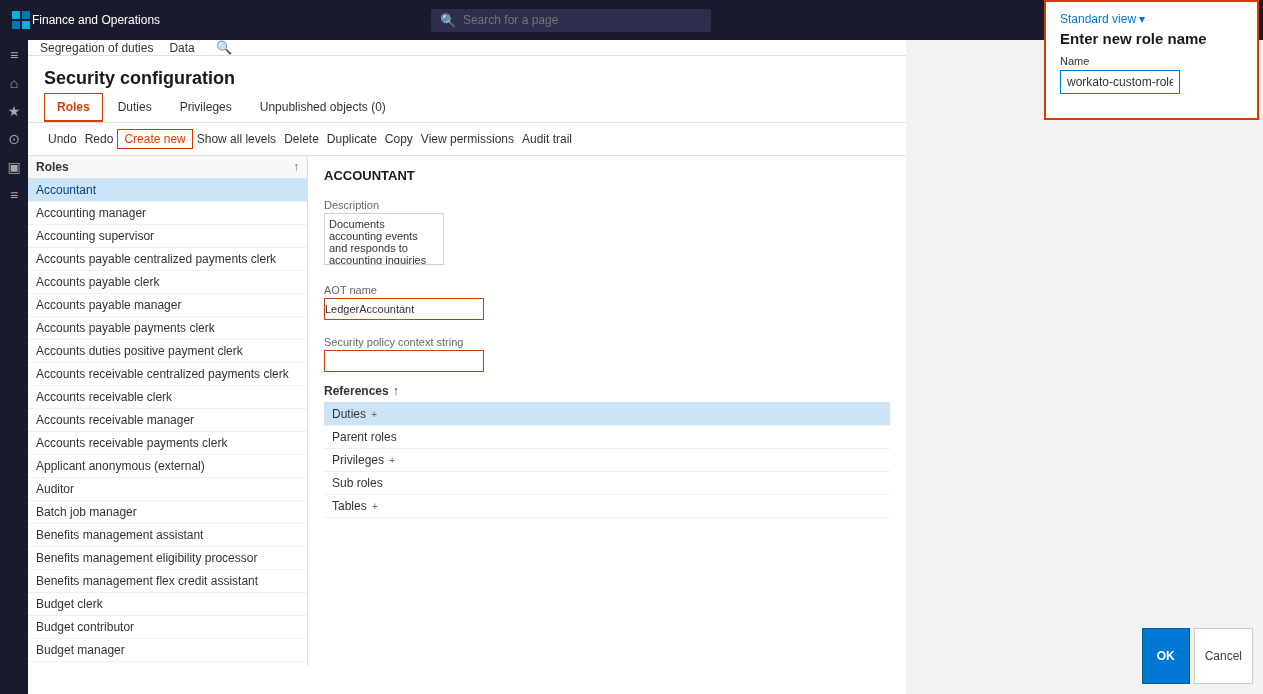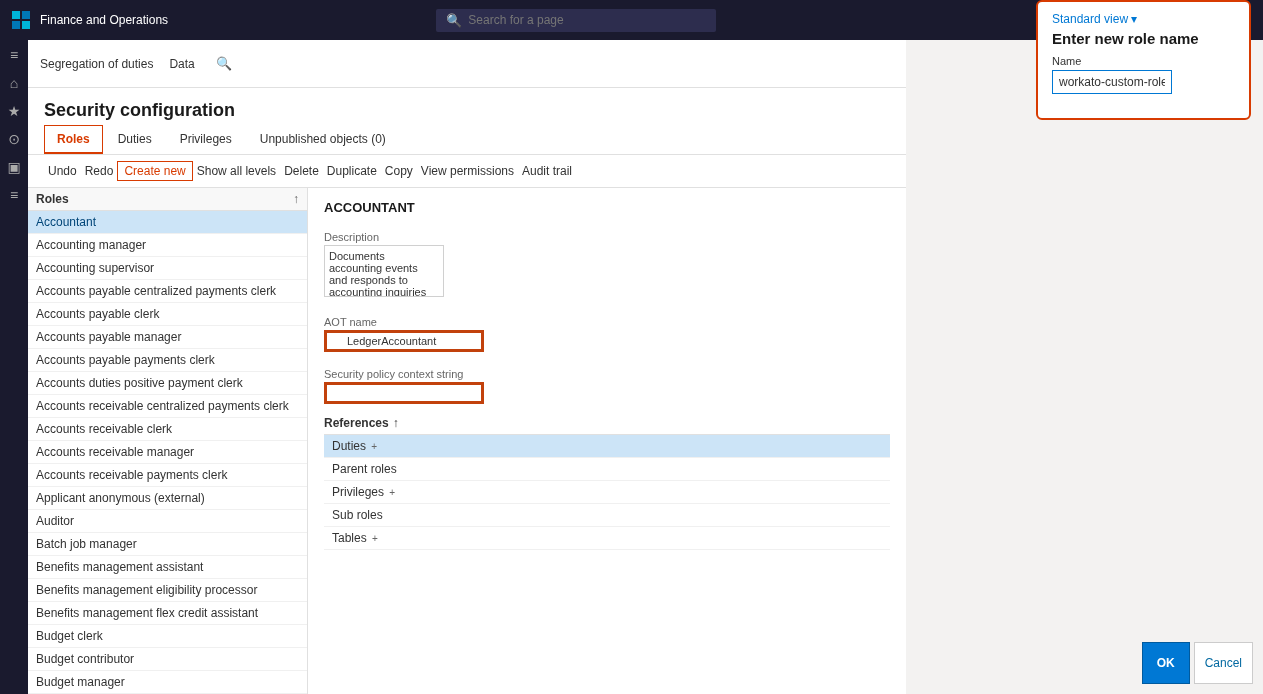--- a/index.html
+++ b/index.html
@@ -10,21 +10,21 @@
       height: 40px;
       background: #1a1a2e;
       display: flex;
       align-items: center;
       padding: 0 12px;
       gap: 10px;
     }
     .top-nav-logo {
       display: flex;
       align-items: center;
-      gap: 10px;
+      gap: 2px;
       color: white;
       font-size: 13px;
       font-weight: 500;
     }
     .logo-squares {
       display: grid;
       grid-template-columns: 1fr 1fr;
       gap: 2px;
       width: 18px;
       height: 18px;
@@ -90,21 +90,21 @@
       left: 28px;
       top: 40px;
       width: 878px;
       height: calc(694px - 40px);
       background: #fff;
       overflow: hidden;
     }
 
     
     .sub-nav {
-      height: 48px;
+      height: 16px;
       background: #fff;
       border-bottom: 1px solid #e0e0e0;
       display: flex;
       align-items: center;
       padding: 0 12px;
       gap: 16px;
     }
     .sub-nav-item {
       font-size: 12px;
       color: #333;
@@ -225,23 +225,23 @@
       border: 1px solid #d0d0d0;
       font-size: 11px;
       padding: 4px;
       resize: none;
       color: #333;
       background: #fff;
     }
     .field-input {
       width: 120px;
       height: 22px;
-      border: 3px solid #c2410c;
-      font-size: 11px;
-      padding: 2px 20px;
+      border: 1px solid #c2410c;
+      font-size: 11px;
+      padding: 2px 0;
       color: #333;
       background: #fff;
     }
     .field-input.full { width: 160px; }
 
     .references-header {
       font-size: 11px;
       font-weight: 600;
       color: #333;
       margin-top: 12px;
@@ -315,23 +315,23 @@
       background: #0078d4;
       color: white;
       border: 1px solid #005a9e;
       padding: 0 14px;
       font-size: 12px;
       cursor: pointer;
       font-weight: 600;
     }
     .btn-cancel {
       background: #fff;
-      color: #0369a1;
+      color: #404040;
       border: 1px solid #ccc;
-      padding: 13px 10px;
+      padding: 20px 10px;
       font-size: 12px;
       cursor: pointer;
     }
 
     
     .roles-panel::-webkit-scrollbar { width: 4px; }
     .roles-panel::-webkit-scrollbar-thumb { background: #ccc; }
   </style>
 </head>
 <body>
@@ -438,21 +438,21 @@
       <div class="ref-item selected">Duties <span class="expand">+</span></div>
       <div class="ref-item">Parent roles</div>
       <div class="ref-item">Privileges <span class="expand">+</span></div>
       <div class="ref-item">Sub roles</div>
       <div class="ref-item">Tables <span class="expand">+</span></div>
     </div>
 
   </div>
 </div>
 
-<div class="overlay-panel" style="top:0; right:12px;border-radius:6px;">
+<div class="overlay-panel" style="top:0; right:4px;">
   <div class="overlay-view-label">
     <span>Standard view</span>
     <span>▾</span>
   </div>
   <div class="overlay-title">Enter new role name</div>
   <div class="overlay-field-label">Name</div>
   <input class="overlay-input" type="text" value="workato-custom-role-01" style="">
 </div>
 
 <div class="dialog-buttons">

